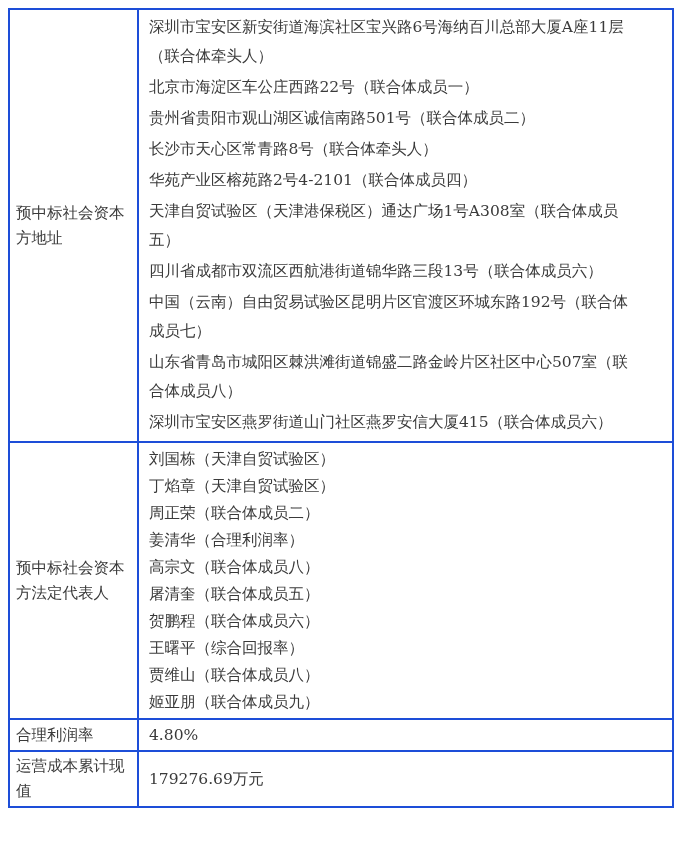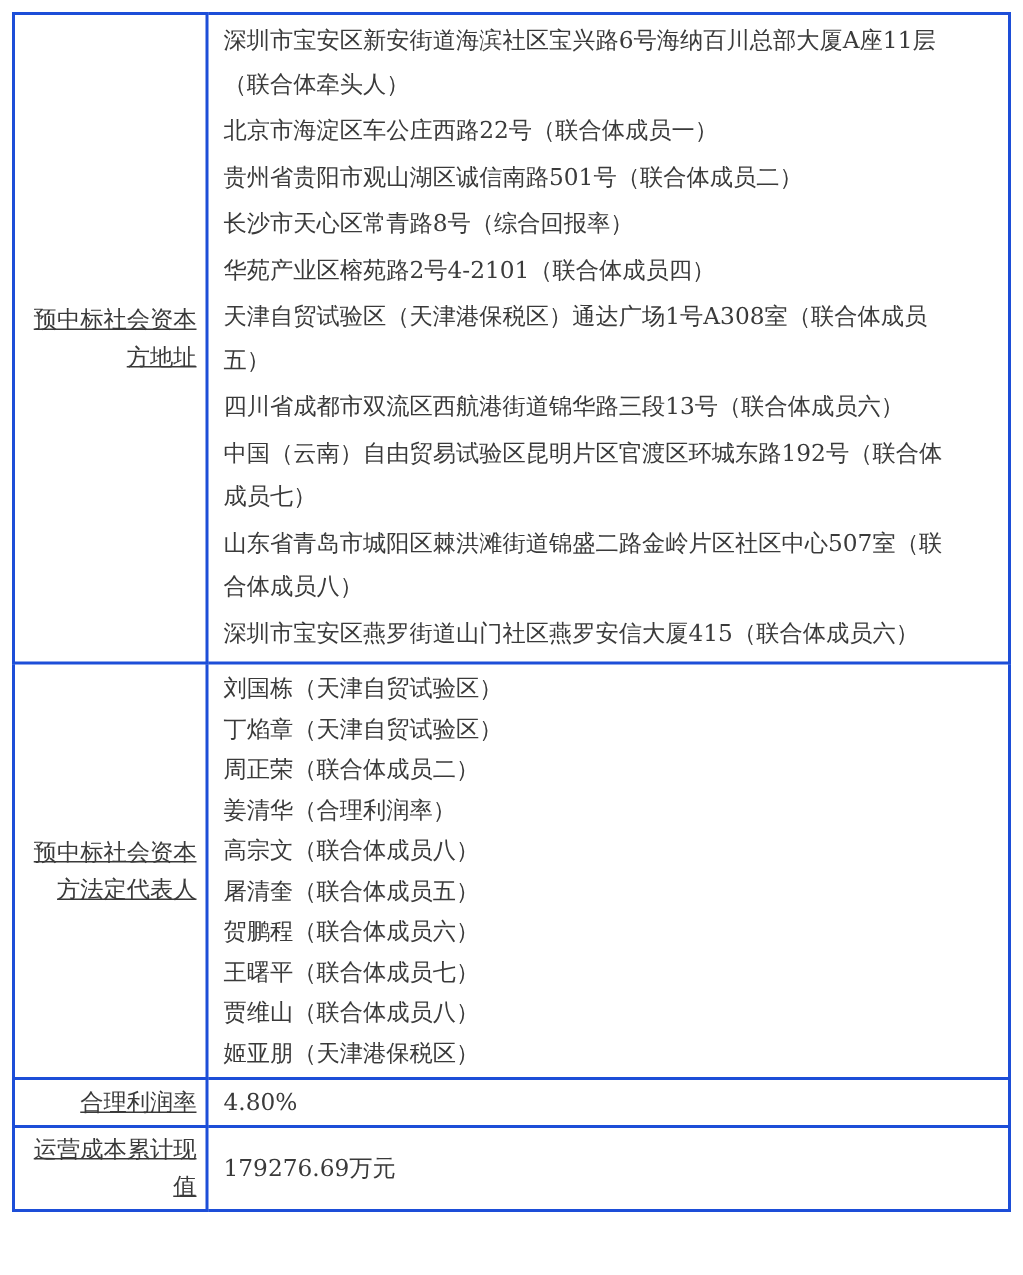--- a/index.html
+++ b/index.html
@@ -23,25 +23,24 @@
     table-layout: fixed;
     border: 2px solid #1a1a1a;
   }
   td {
     border: 2px solid #1d4ed8;
     font-size: 15.5px;
     overflow: hidden;
   }
   col.c-label { width: 129px; }
   td.label-cell {
-    text-align: right;
+    text-align: left;
     vertical-align: middle;
     line-height: 25px;
     padding: 2px 6px;
-    text-decoration: underline;
   }
   td.value-cell {
     text-align: left;
     vertical-align: middle;
     line-height: 26px;
     padding: 2px 32px 2px 10px;
   }
   td.list-cell {
     text-align: left;
     vertical-align: top;
@@ -64,42 +63,42 @@
     <col class="c-label">
     <col>
   </colgroup>
   <tbody>
     <tr class="r-addr">
       <td class="label-cell">预中标社会资本方地址</td>
       <td class="list-cell addr-cell">
           <div class="line">深圳市宝安区新安街道海滨社区宝兴路6号海纳百川总部大厦A座11层（联合体牵头人）</div>
           <div class="line">北京市海淀区车公庄西路22号（联合体成员一）</div>
           <div class="line">贵州省贵阳市观山湖区诚信南路501号（联合体成员二）</div>
-          <div class="line">长沙市天心区常青路8号（综合回报率）</div>
+          <div class="line">长沙市天心区常青路8号（联合体牵头人）</div>
           <div class="line">华苑产业区榕苑路2号4-2101（联合体成员四）</div>
           <div class="line">天津自贸试验区（天津港保税区）通达广场1号A308室（联合体成员五）</div>
           <div class="line">四川省成都市双流区西航港街道锦华路三段13号（联合体成员六）</div>
           <div class="line">中国（云南）自由贸易试验区昆明片区官渡区环城东路192号（联合体成员七）</div>
           <div class="line">山东省青岛市城阳区棘洪滩街道锦盛二路金岭片区社区中心507室（联合体成员八）</div>
           <div class="line">深圳市宝安区燕罗街道山门社区燕罗安信大厦415（联合体成员六）</div>
         </td>
     </tr>
     <tr class="r-reps">
       <td class="label-cell">预中标社会资本方法定代表人</td>
       <td class="list-cell name-cell">
           <div class="line">刘国栋（天津自贸试验区）</div>
           <div class="line">丁焰章（天津自贸试验区）</div>
           <div class="line">周正荣（联合体成员二）</div>
           <div class="line">姜清华（合理利润率）</div>
           <div class="line">高宗文（联合体成员八）</div>
           <div class="line">屠清奎（联合体成员五）</div>
           <div class="line">贺鹏程（联合体成员六）</div>
-          <div class="line">王曙平（联合体成员七）</div>
+          <div class="line">王曙平（综合回报率）</div>
           <div class="line">贾维山（联合体成员八）</div>
-          <div class="line">姬亚朋（天津港保税区）</div>
+          <div class="line">姬亚朋（联合体成员九）</div>
         </td>
     </tr>
     <tr class="r-profit">
       <td class="label-cell">合理利润率</td>
       <td class="value-cell">4.80%</td>
     </tr>
     <tr class="r-opcost">
       <td class="label-cell">运营成本累计现值</td>
       <td class="value-cell">179276.69万元</td>
     </tr>

